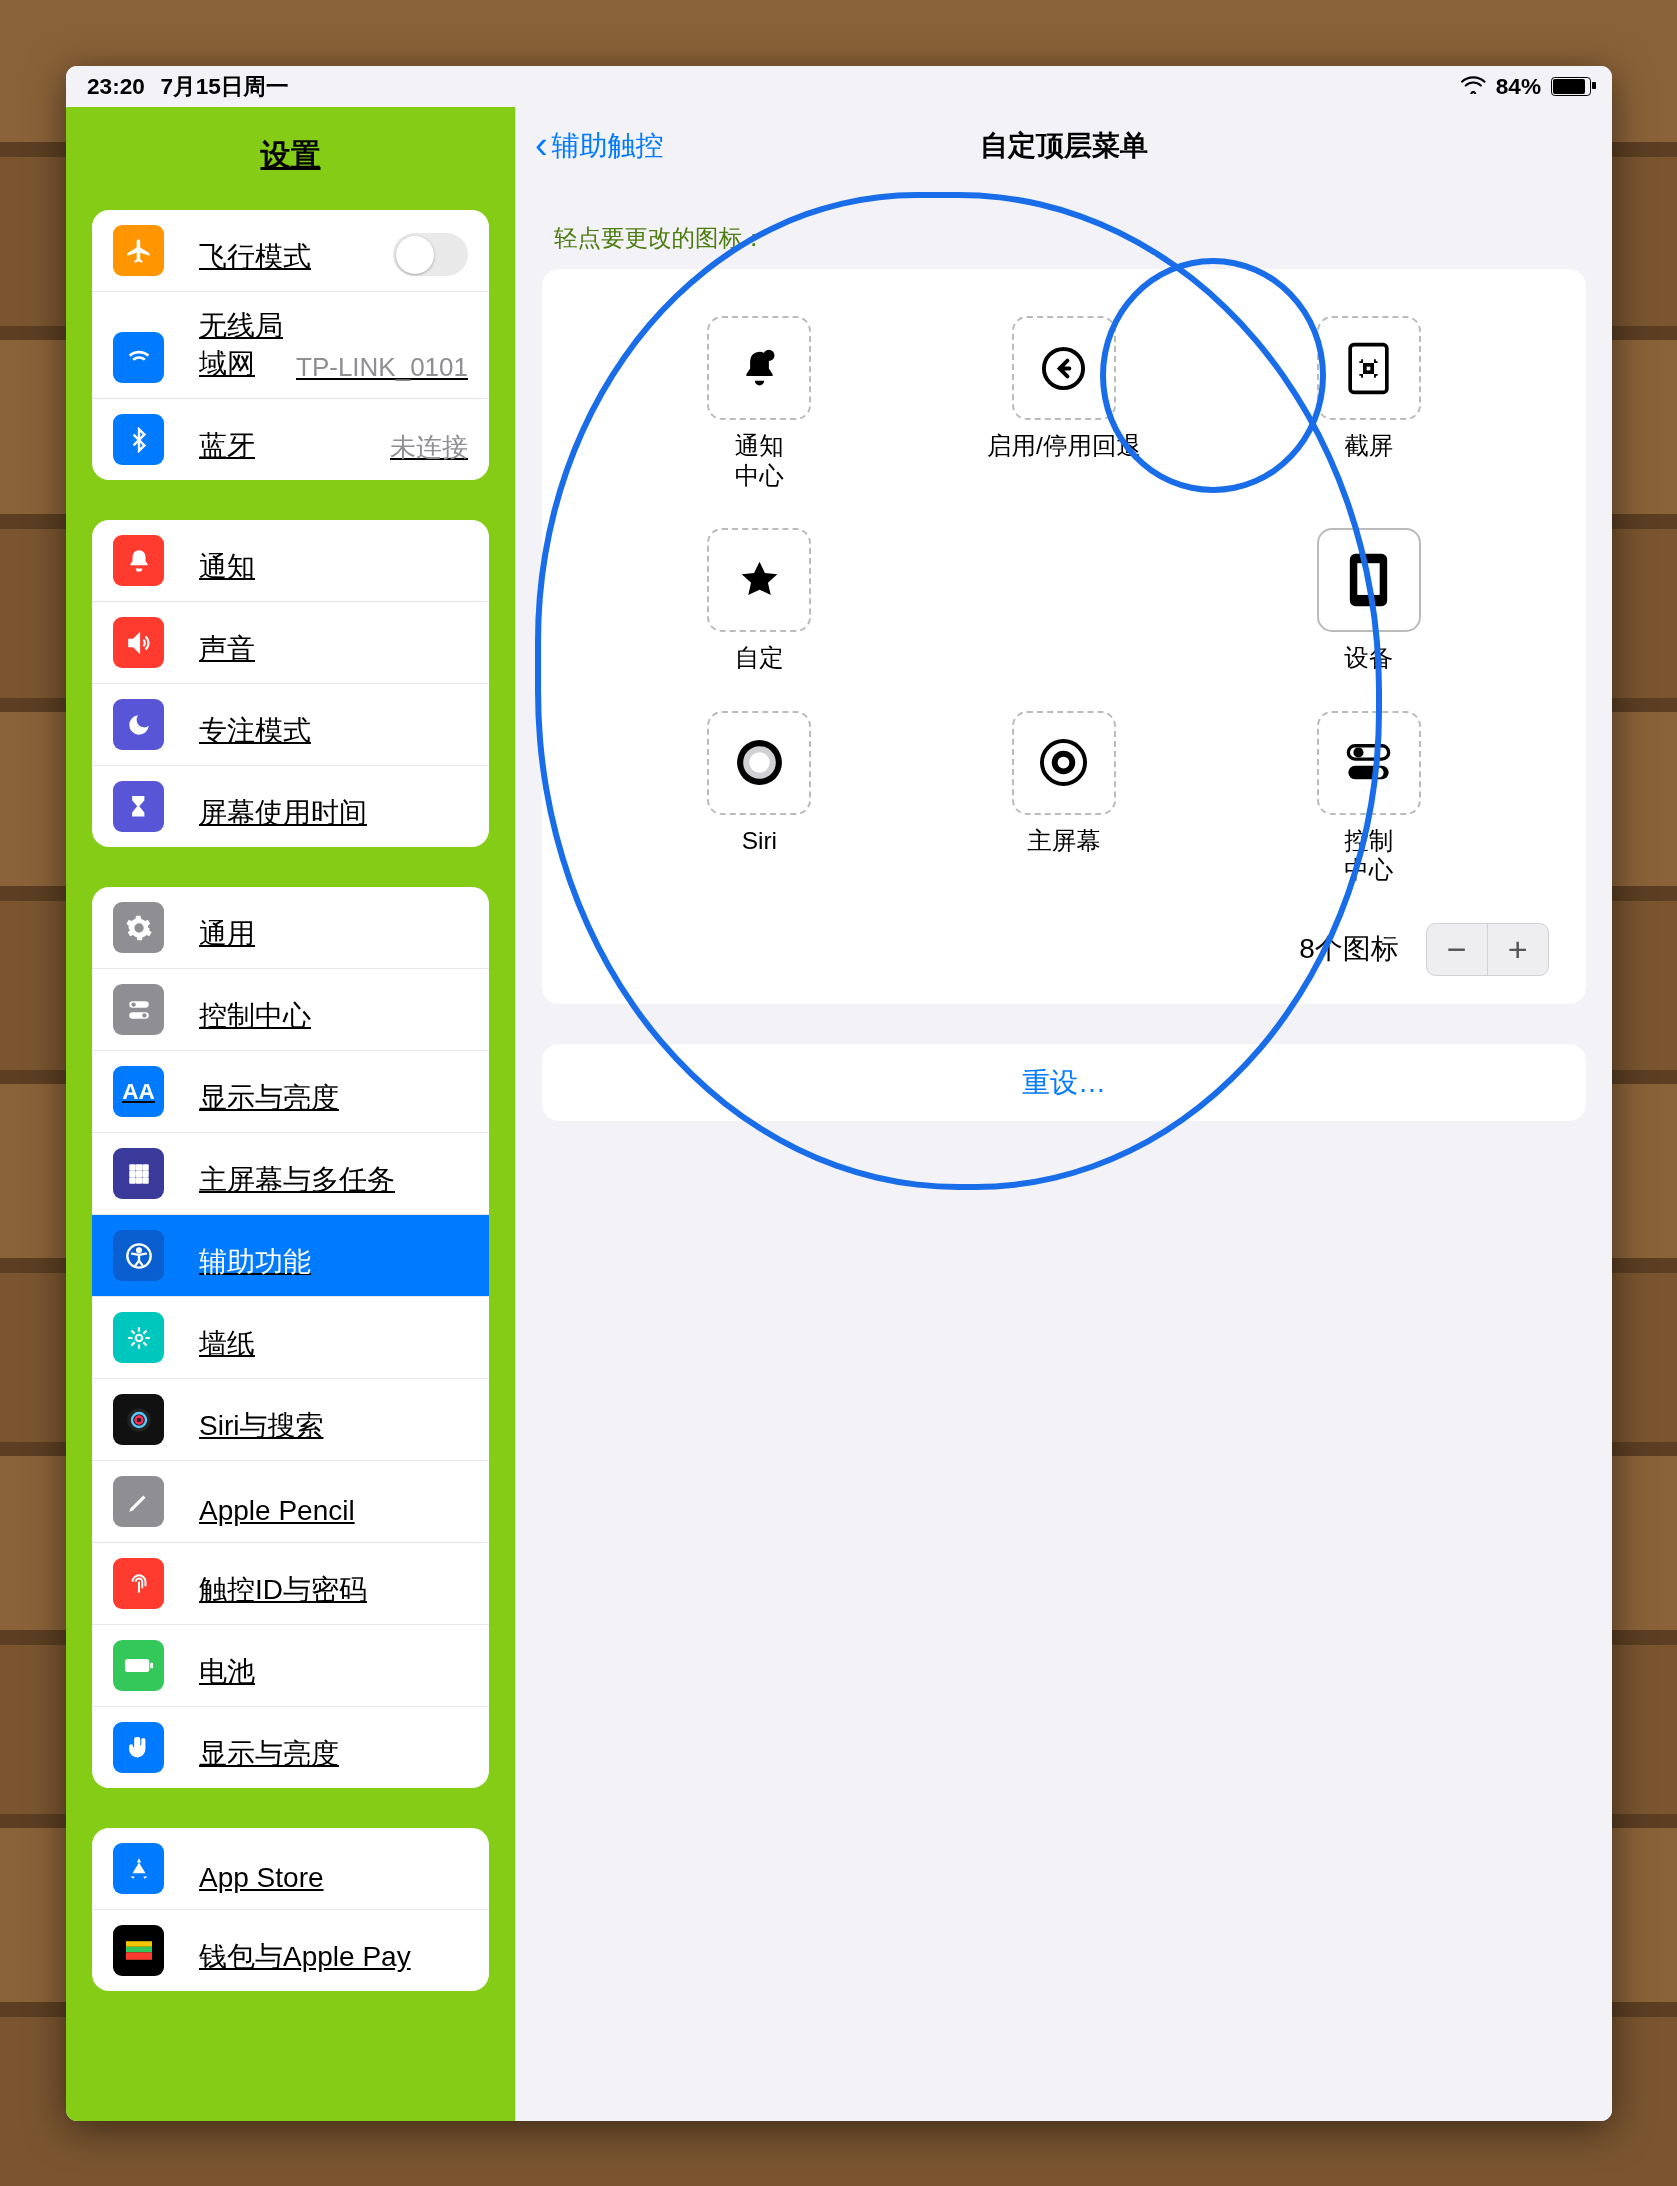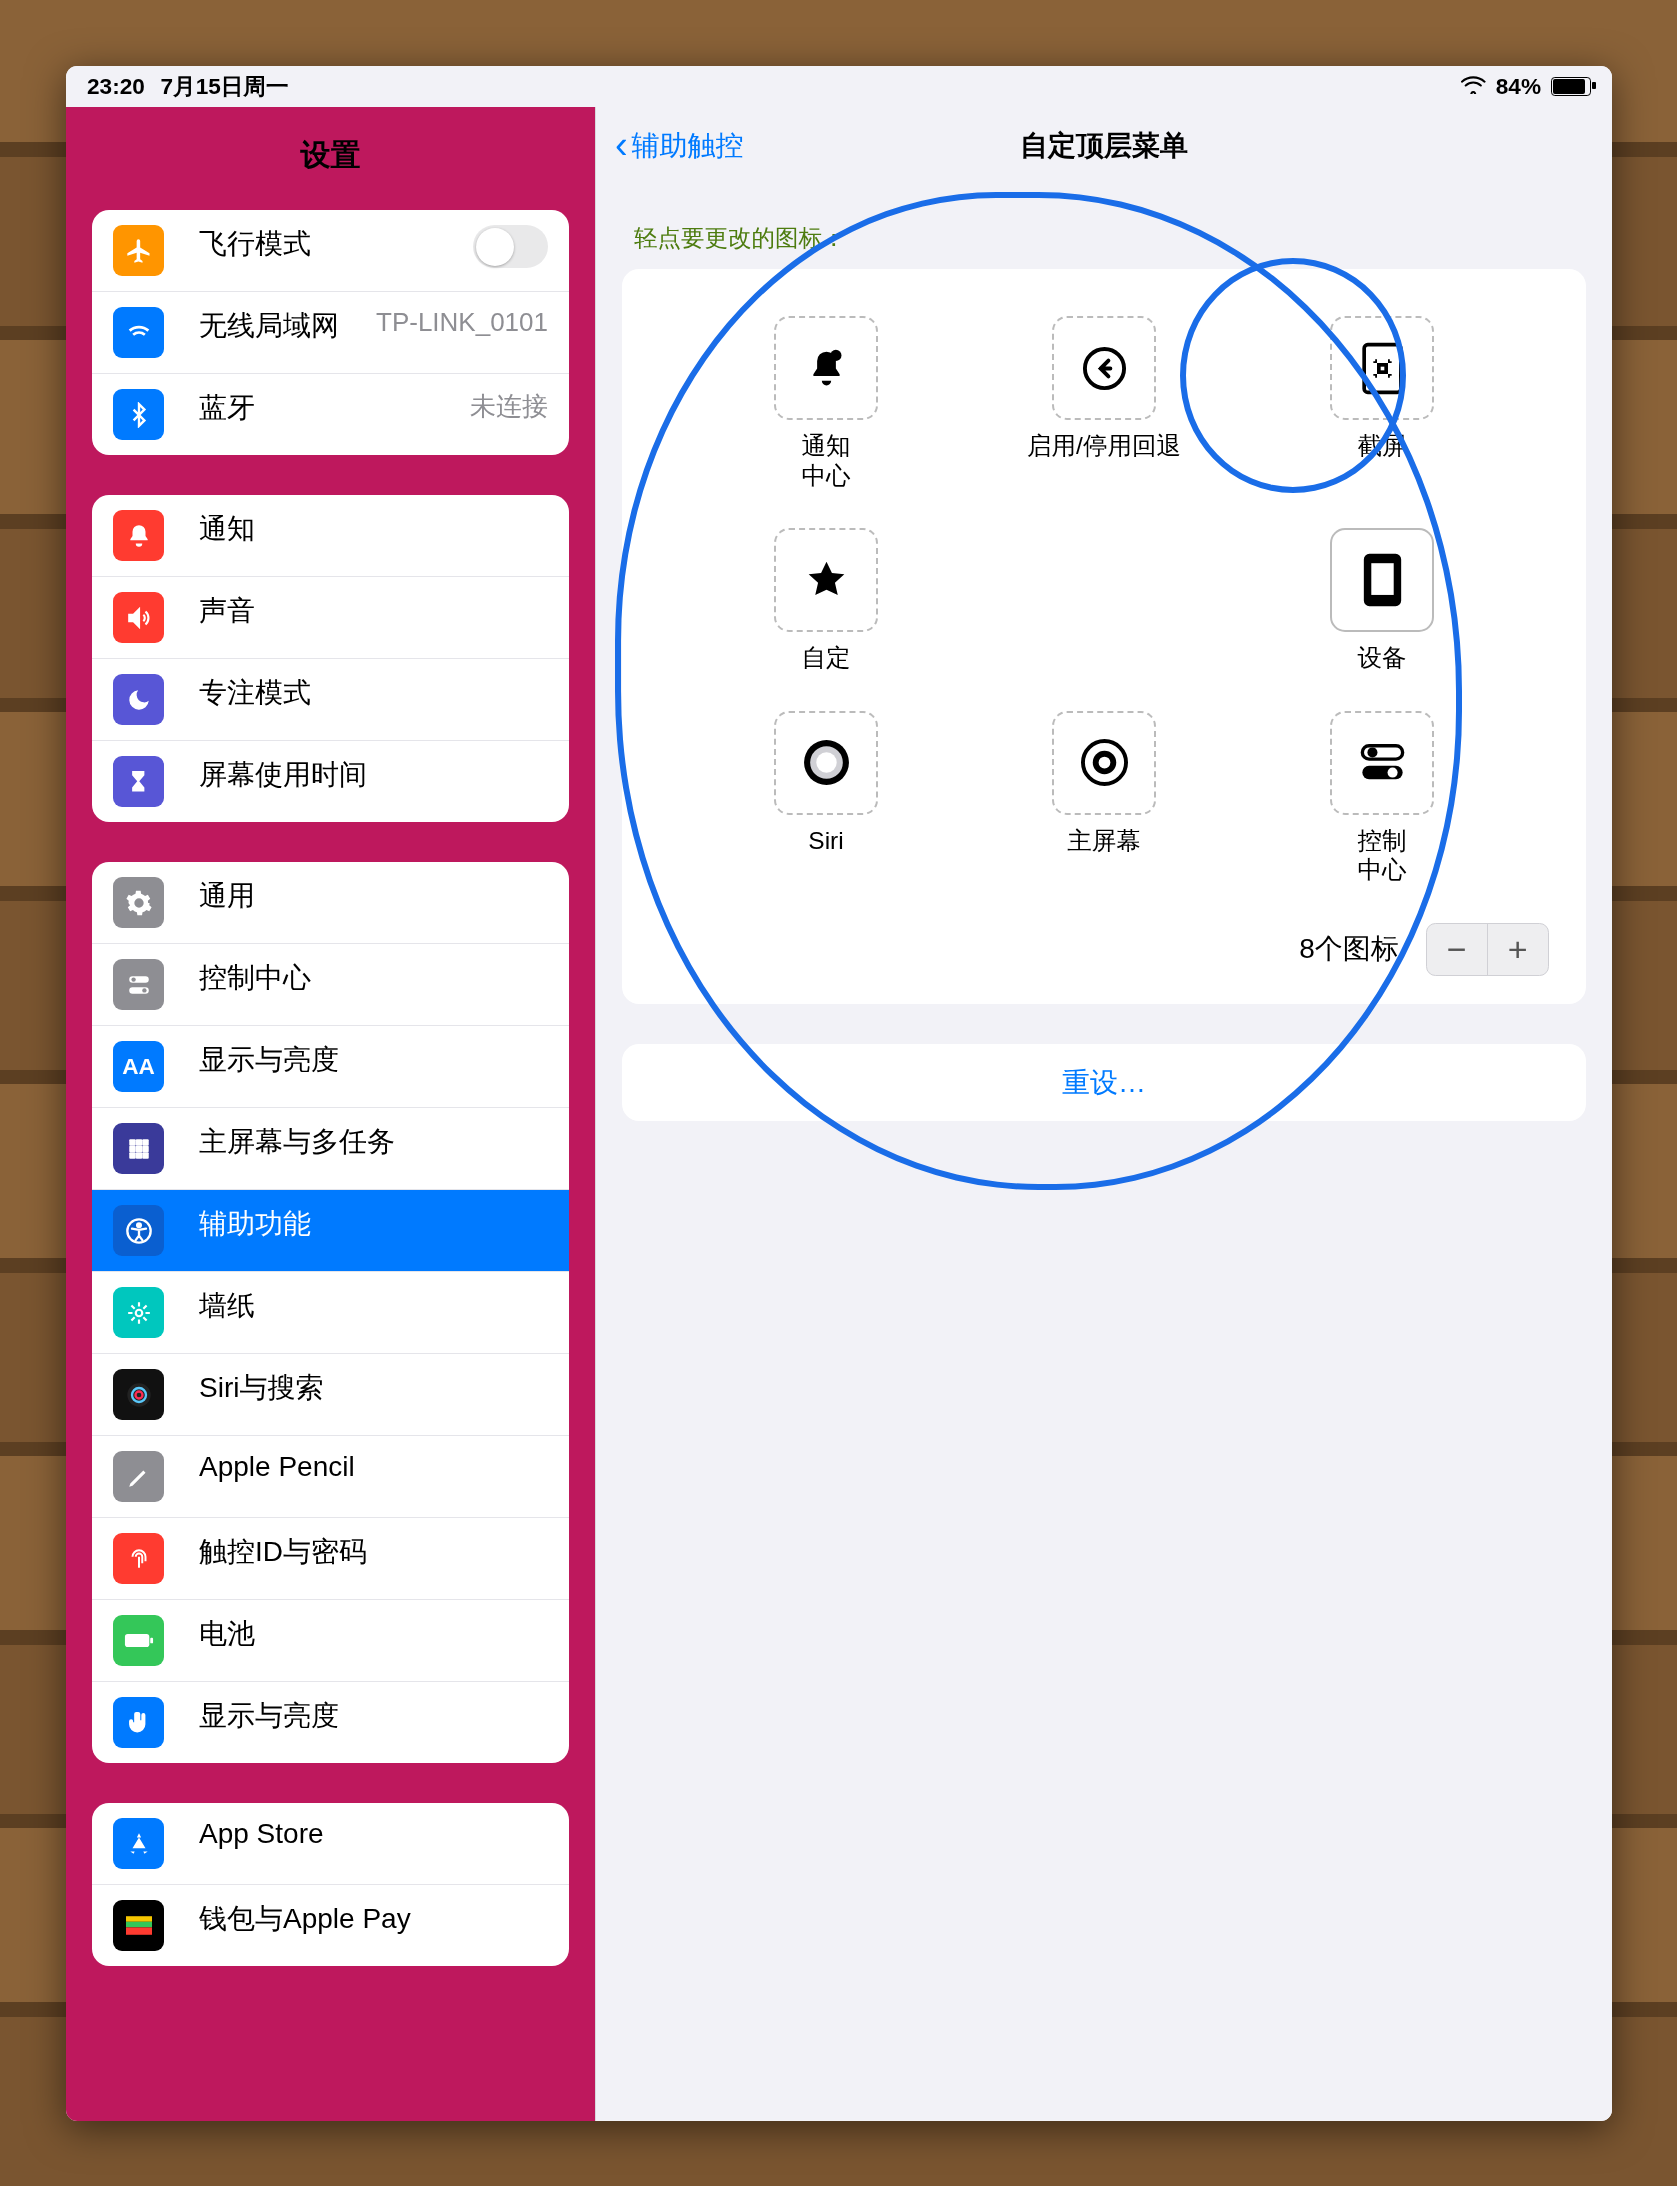--- a/index.html
+++ b/index.html
@@ -43,40 +43,41 @@
     background: #f2f2f7;
   }
   .statusbar .left span { margin-right: 9.4px; }
   .statusbar .right { display:flex; align-items:center; gap:10px;}
   .battery { display:inline-block; width:40px; height:19px; border:1.9px solid #000; border-radius:3.8px; position:relative;}
   .battery::after { content:""; position:absolute; right:-5.6px; top:3.8px; width:3.8px; height:7.5px; background:#000; border-radius:0.9px;}
   .battery .fill { position:absolute; left:0.9px; top:0.9px; bottom:0.9px; width:84%; background:#000; border-radius:1.9px;}
   .wifi-icon { display:inline-block; }
   .content { flex:1; display:flex; }
   .sidebar {
-    width: 530px;
-    background: #be185d;
+    width: 450px;
+    background: #84cc16;
     border-right: 0.9px solid #d8d8dc;
     overflow: hidden;
+    text-decoration: underline;
   }
   .sidebar-title {
     text-align:center;
     font-size: 30px;
     font-weight: 600;
     padding: 28px 0 34px;
   }
   .group {
     margin: 0 26px 40px;
     background: #fff;
     border-radius: 17px;
     overflow: hidden;
   }
   .row {
     display:flex;
-    align-items:flex-start;
+    align-items:flex-end;
     padding: 15px 21px;
     min-height: 77px;
     border-bottom: 0.9px solid #e5e5ea;
     font-size: 28px;
   }
   .row:last-child { border-bottom: none;}
   .row .icon-box {
     width:51px; height:51px; border-radius:9px;
     display:flex; align-items:center; justify-content:center;
     margin-right: 35px;

